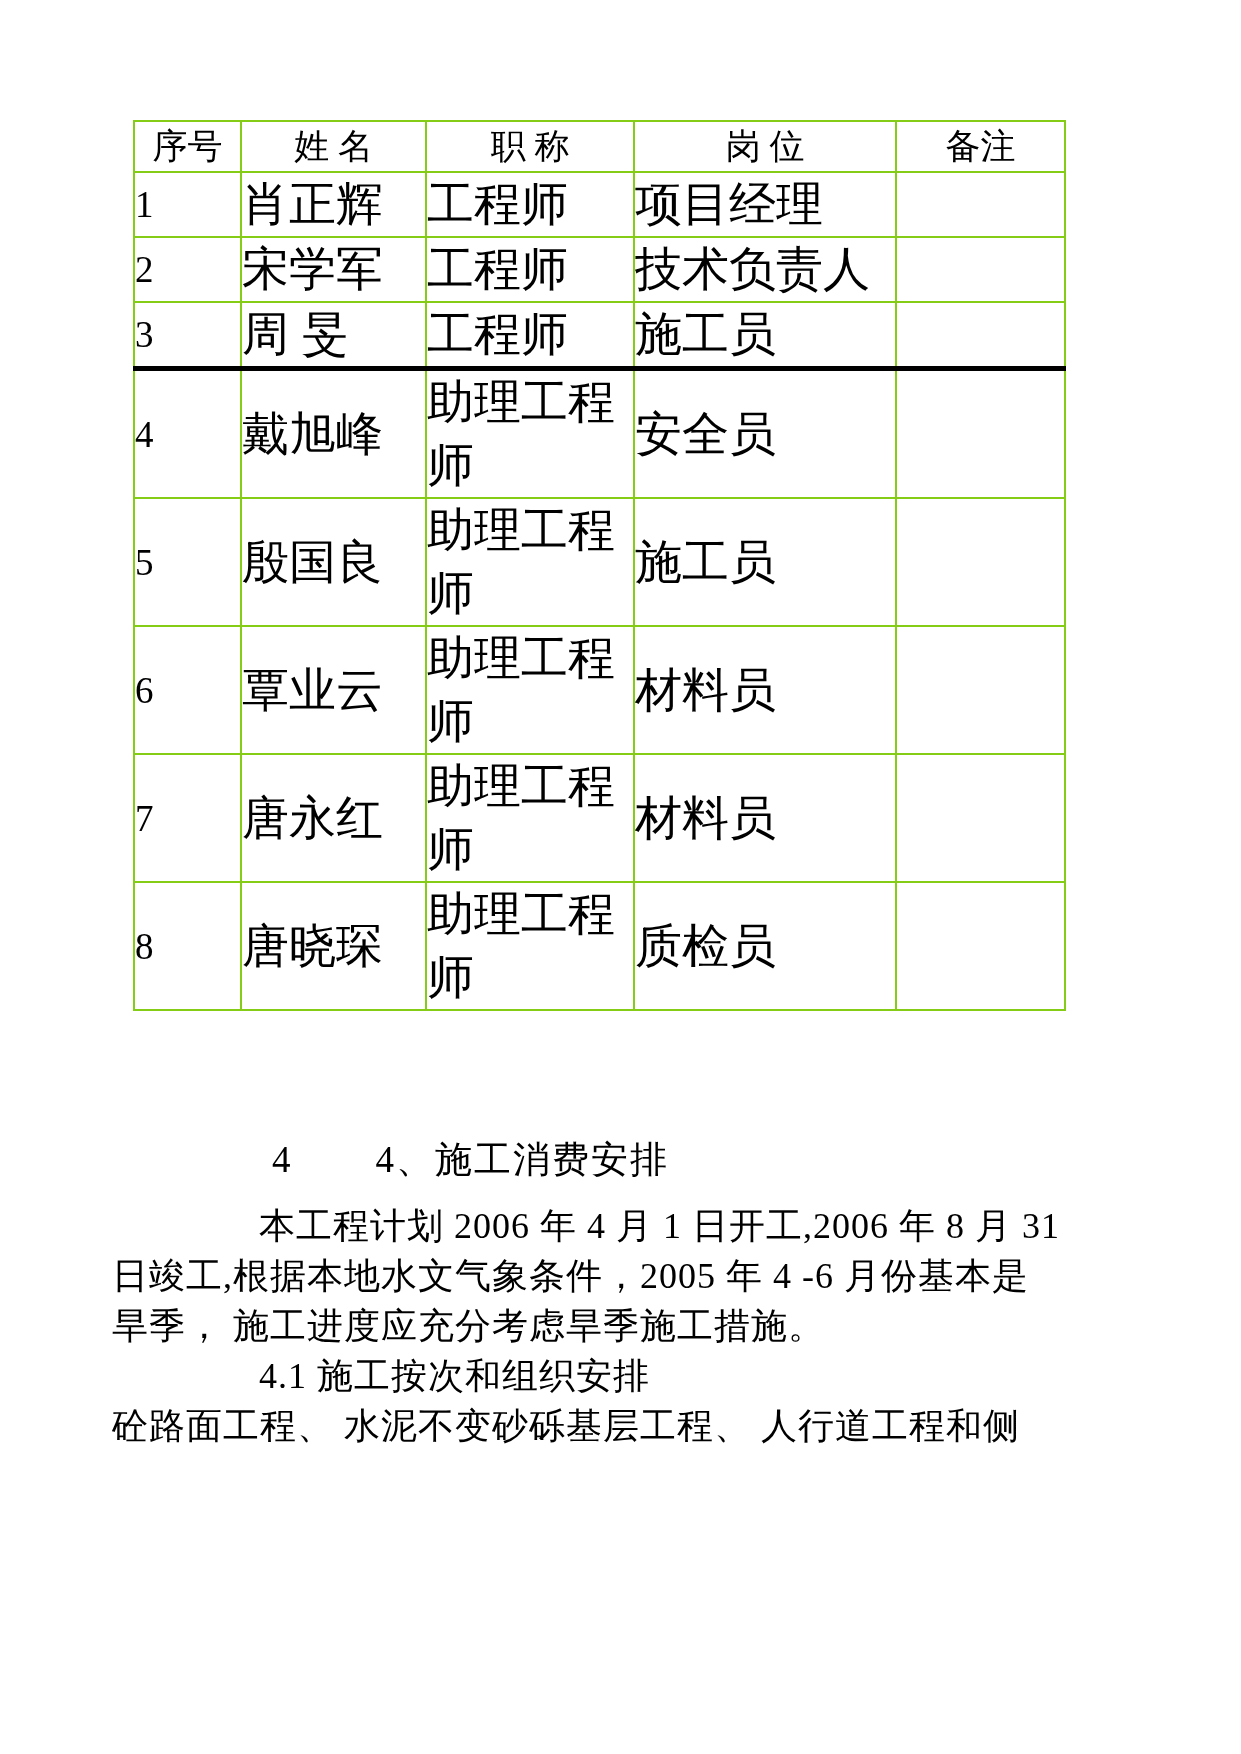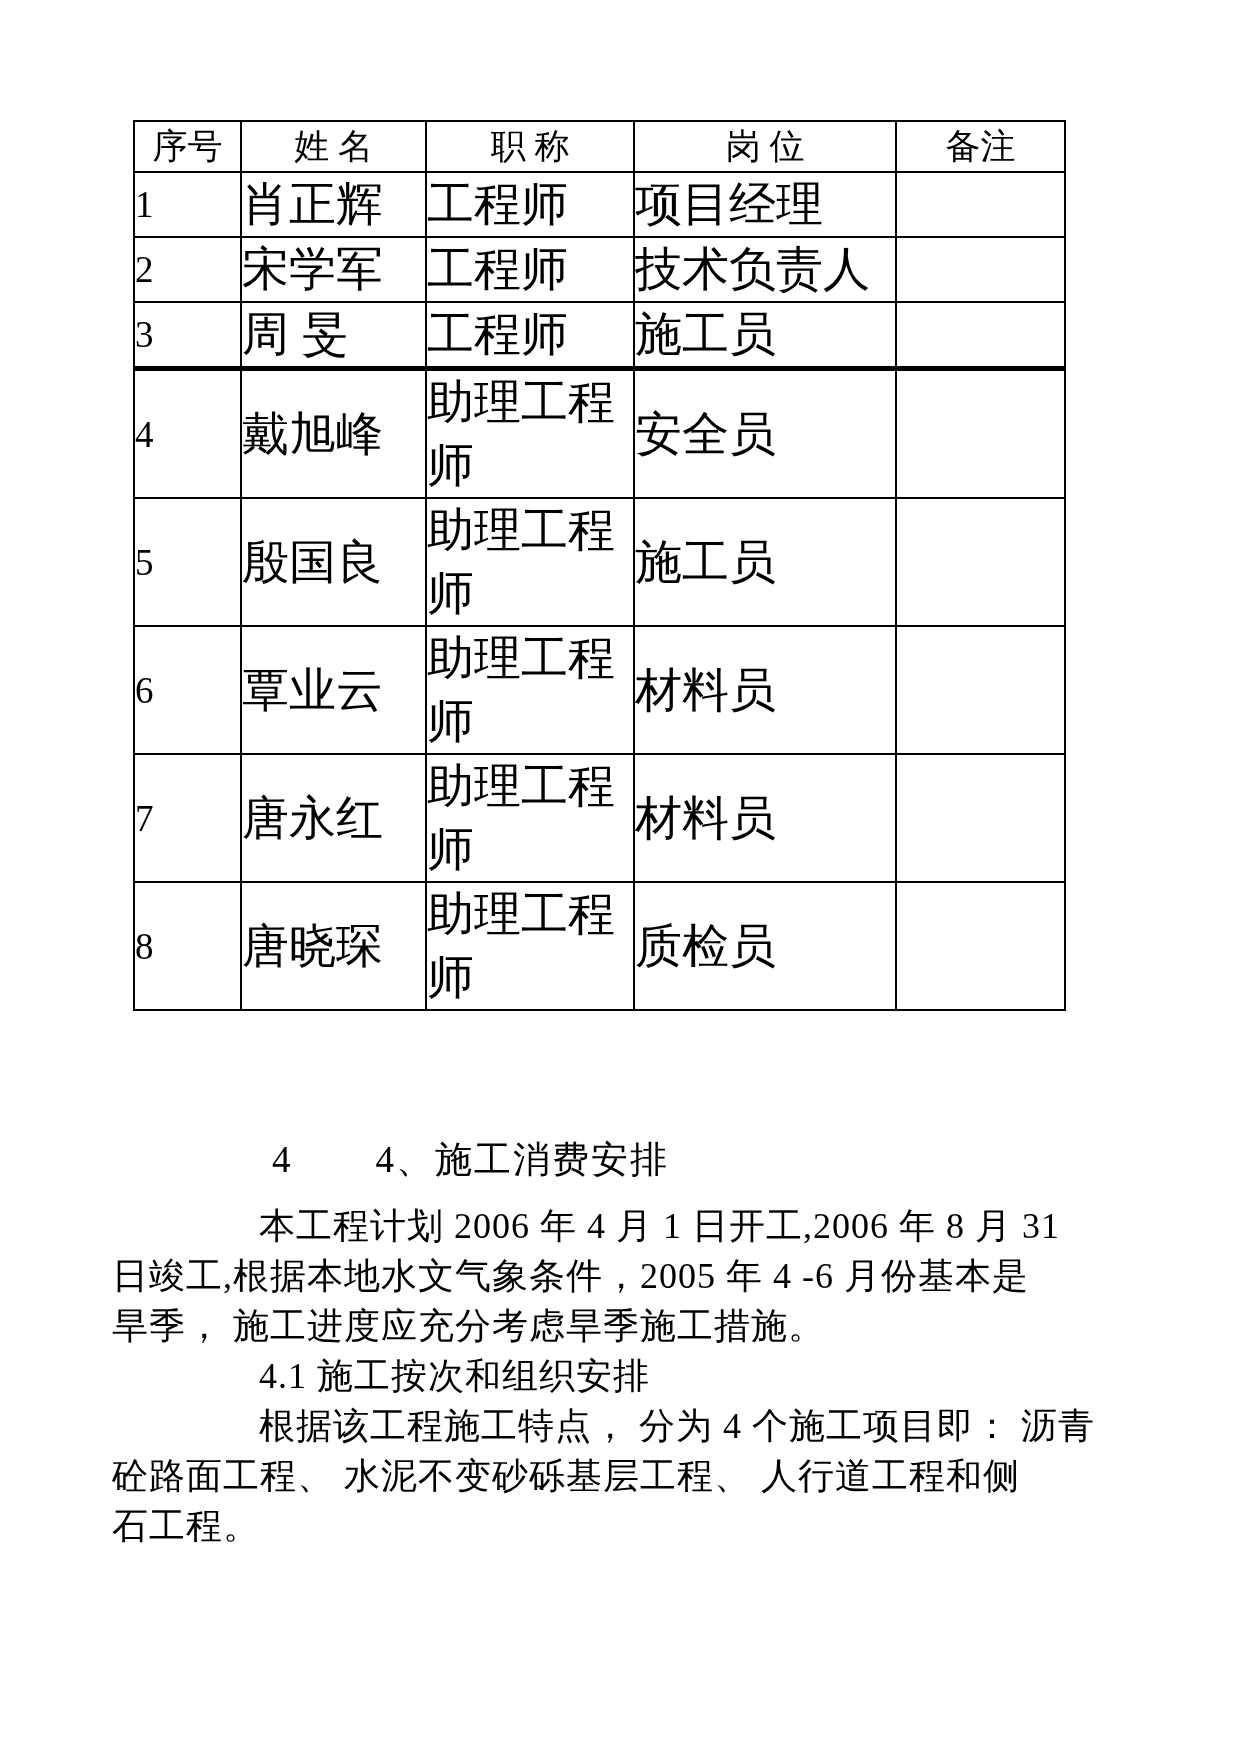--- a/index.html
+++ b/index.html
@@ -17,21 +17,21 @@
   
   .staff-table {
     position: absolute;
     left: 133px;
     top: 120px;
     width: 931px;
     border-collapse: collapse;
     table-layout: fixed;
   }
   .staff-table th, .staff-table td {
-    border: 2px solid #000000;
+    border: 2px solid #84cc16;
     vertical-align: middle;
     font-weight: normal;
     padding: 0;
     overflow: hidden;
   }
   .staff-table th { height: 49px; font-size: 35px; }
   .staff-table td { height: 52px; font-size: 47px; }
   .staff-table td.num { font-size: 37px; }
   .staff-table tr.thick-bottom td { border-bottom: 5px solid #000000; }
 
@@ -138,19 +138,17 @@
       </tbody>
   </table>
 
   <div class="doc">
     <div class="heading"><span class="hnum">4</span><span class="htitle">4、施工消费安排</span></div>
     <div class="lines">
         <div class="line indent">本工程计划 2006 年 4 月 1 日开工,2006 年 8 月 31</div>
         <div class="line">日竣工,根据本地水文气象条件，2005 年 4 -6 月份基本是</div>
         <div class="line">旱季， 施工进度应充分考虑旱季施工措施。</div>
         <div class="line indent">4.1 施工按次和组织安排</div>
-        <div class="line indent">根据该工程施工特点， 分为 4 个施工项目即： 沥青</div>
         <div class="line">砼路面工程、 水泥不变砂砾基层工程、 人行道工程和侧</div>
-        <div class="line">石工程。</div>
       </div>
   </div>
 
 </div>
 
 </body></html>

